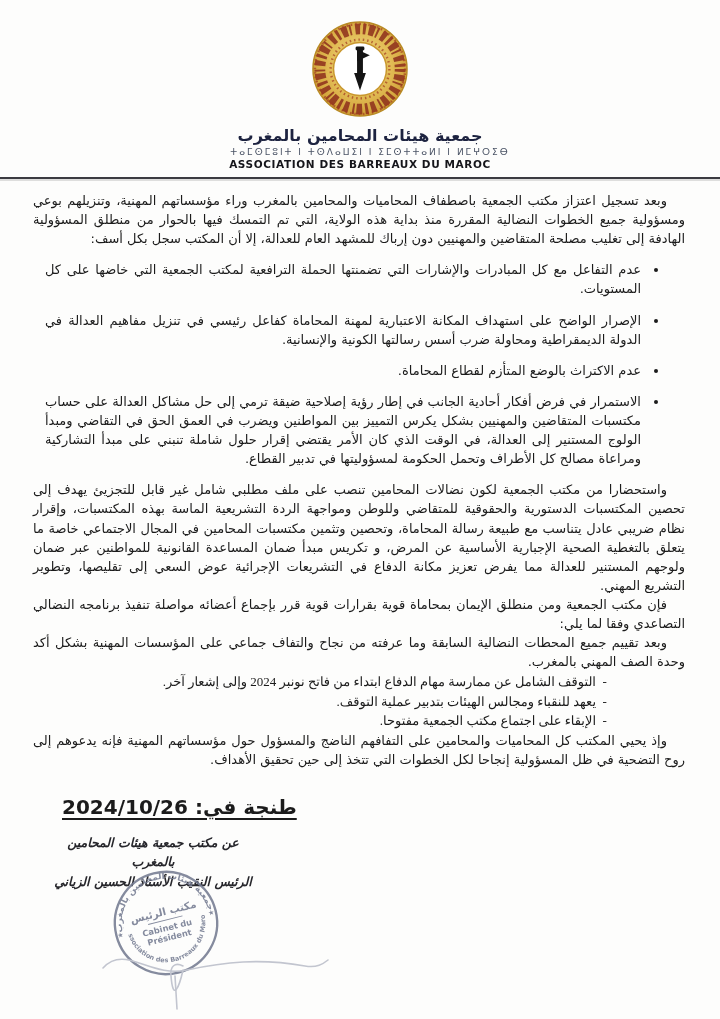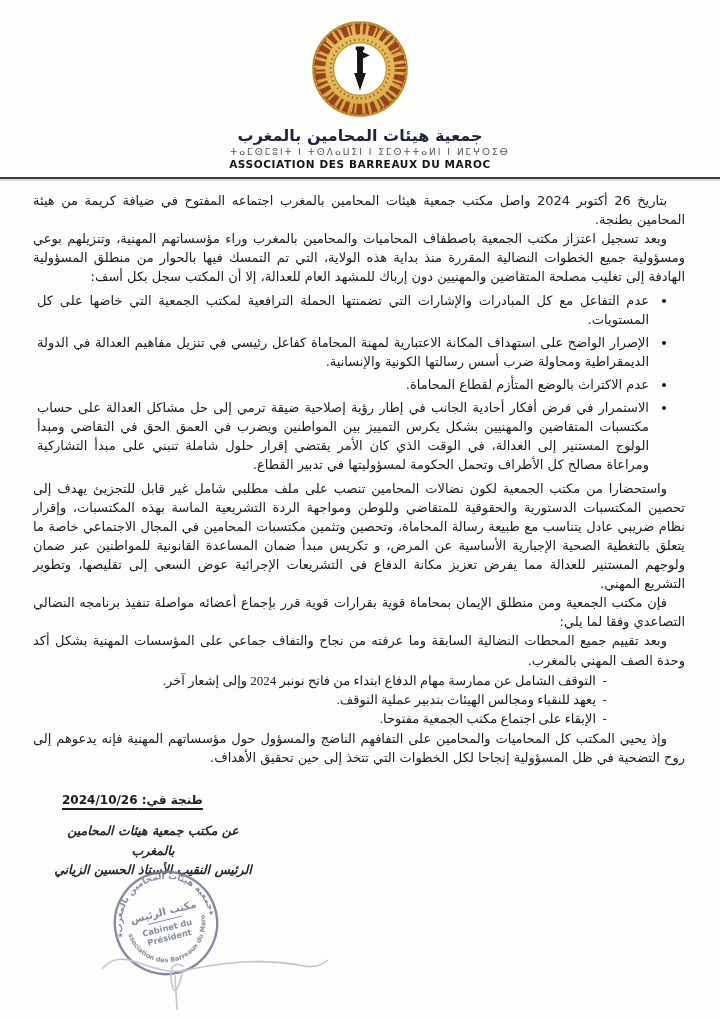--- a/index.html
+++ b/index.html
@@ -34,29 +34,29 @@
   }
   
   .content{
     direction:rtl; text-align:justify; margin:12px 35px 0 33px;
     font-size:13px; line-height:1.47;
   }
   .content p{ margin:0; text-indent:18px; }
   ul.bullets{
     margin:2px 0 2px 0; padding:0 30px 0 0; list-style:disc;
   }
-  ul.bullets li{ margin:4px; padding-right:2px; }
+  ul.bullets li{ margin:12px; padding-right:2px; }
   ul.dashes{
     margin:1px 75px 1px 0; padding:0 14px 0 0; list-style-type:"-  ";
   }
   ul.dashes li{ margin:0;font-family:Liberation Serif, serif; }
   
   .date-line{
     direction:rtl; width:max-content; margin:26px 0 0 62px;
-    font-size:12px; font-weight:bold;
+    font-size:20px; font-weight:bold;
     text-decoration:underline; text-underline-offset:4px; text-decoration-thickness:2px;
   }
   .sig-block{
     direction:rtl; width:210px; margin:14px 0 4px 48px; text-align:center;
     font-size:12.5px; font-weight:bold; font-style:italic; color:#26262b;
     line-height:1.55;
   }
   .stamp-zone{ position:absolute; left:95px; top:858px; width:260px; height:155px; }
   .stamp{
     position:absolute; left:12px; top:6px;
@@ -93,21 +93,20 @@
       </svg>
     </div>
     <div class="org-ar">جمعية هيئات المحامين بالمغرب</div>
     <div class="org-tif">ⵜⴰⵎⵙⵎⵓⵏⵜ ⵏ ⵜⵙⴷⴰⵡⵉⵏ ⵏ ⵉⵎⵙⵜⵜⴰⵍⵏ ⵏ ⵍⵎⵖⵔⵉⴱ</div>
     <div class="org-fr">ASSOCIATION DES BARREAUX DU MAROC</div>
     <div class="header-rule"></div>
   </div>
 
 
   <div class="content">
-    <p>بتاريخ 26 أكتوبر 2024 واصل مكتب جمعية هيئات المحامين بالمغرب اجتماعه المفتوح في ضيافة كريمة من هيئة المحامين بطنجة.</p>
     <p>وبعد تسجيل اعتزاز مكتب الجمعية باصطفاف المحاميات والمحامين بالمغرب وراء مؤسساتهم المهنية، وتنزيلهم بوعي ومسؤولية جميع الخطوات النضالية المقررة منذ بداية هذه الولاية، التي تم التمسك فيها بالحوار من منطلق المسؤولية الهادفة إلى تغليب مصلحة المتقاضين والمهنيين دون إرباك للمشهد العام للعدالة، إلا أن المكتب سجل بكل أسف:</p>
 
     <ul class="bullets">
       <li>عدم التفاعل مع كل المبادرات والإشارات التي تضمنتها الحملة الترافعية لمكتب الجمعية التي خاضها على كل المستويات.</li>
       <li>الإصرار الواضح على استهداف المكانة الاعتبارية لمهنة المحاماة كفاعل رئيسي في تنزيل مفاهيم العدالة في الدولة الديمقراطية ومحاولة ضرب أسس رسالتها الكونية والإنسانية.</li>
       <li>عدم الاكتراث بالوضع المتأزم لقطاع المحاماة.</li>
       <li>الاستمرار في فرض أفكار أحادية الجانب في إطار رؤية إصلاحية ضيقة ترمي إلى حل مشاكل العدالة على حساب مكتسبات المتقاضين والمهنيين بشكل يكرس التمييز بين المواطنين ويضرب في العمق الحق في التقاضي ومبدأ الولوج المستنير إلى العدالة، في الوقت الذي كان الأمر يقتضي إقرار حلول شاملة تنبني على مبدأ التشاركية ومراعاة مصالح كل الأطراف وتحمل الحكومة لمسؤوليتها في تدبير القطاع.</li>
     </ul>
 
     <p>واستحضارا من مكتب الجمعية لكون نضالات المحامين تنصب على ملف مطلبي شامل غير قابل للتجزيئ يهدف إلى تحصين المكتسبات الدستورية والحقوقية للمتقاضي وللوطن ومواجهة الردة التشريعية الماسة بهذه المكتسبات، وإقرار نظام ضريبي عادل يتناسب مع طبيعة رسالة المحاماة، وتحصين وتثمين مكتسبات المحامين في المجال الاجتماعي خاصة ما يتعلق بالتغطية الصحية الإجبارية الأساسية عن المرض، و تكريس مبدأ ضمان المساعدة القانونية للمواطنين عبر ضمان ولوجهم المستنير للعدالة مما يفرض تعزيز مكانة الدفاع في التشريعات الإجرائية عوض السعي إلى تقليصها، وتطوير التشريع المهني.</p>

